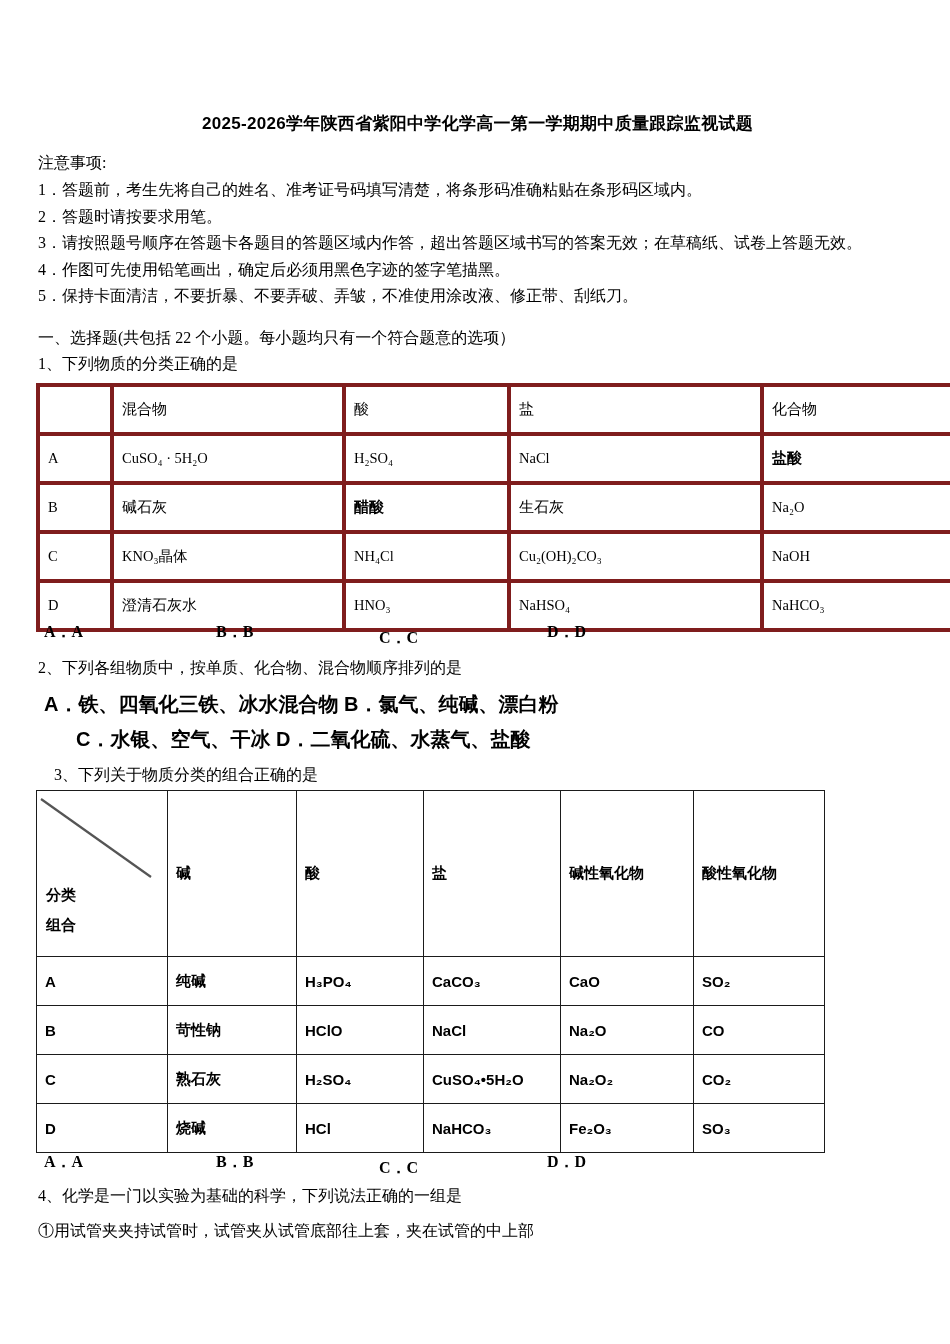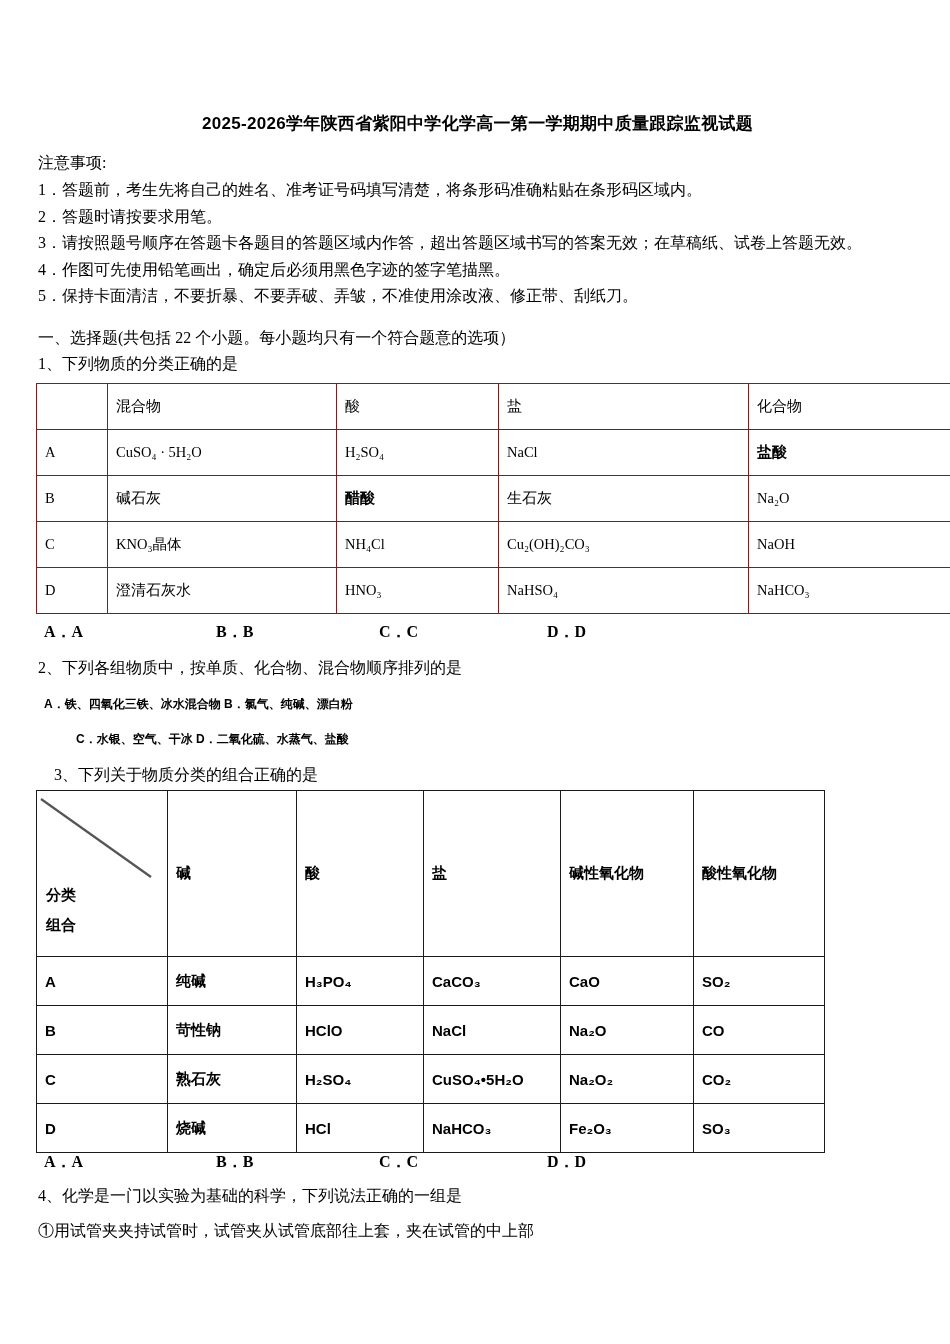--- a/index.html
+++ b/index.html
@@ -68,21 +68,21 @@
   }
 
   
   table.doc-table {
     border-collapse: collapse;
     table-layout: fixed;
     position: absolute;
     background: #fff;
   }
   table.doc-table td {
-    border: 1px solid #7f1d1d;
+    border: 4px solid #7f1d1d;
     padding: 0 8px;
     font-size: 14.5px;
     vertical-align: middle;
   }
 
   
   #table1 {
     left: 36px;
     top: 383px;
     width: 859px;
@@ -101,32 +101,32 @@
   
   .answers {
     position: absolute;
     font-size: 16px;
     font-weight: bold;
     font-family: "Liberation Serif", "DejaVu Serif", serif;
   }
   .answers span { position: absolute; white-space: nowrap; }
   .an-a { left: 0px; }
   .an-b { left: 172px; }
-  .an-c { left: 335px; }
+  .an-c { left: 335px; margin-top: 6px; }
   .an-d { left: 503px; }
 
   .q-stem {
     position: absolute;
     font-size: 16px;
     line-height: 26px;
     white-space: nowrap;
   }
   .q-opt {
     position: absolute;
-    font-size: 12px;
+    font-size: 20px;
     line-height: 26px;
     font-weight: bold;
     white-space: nowrap;
     font-family: "Liberation Sans", "DejaVu Sans", sans-serif;
   }
 
   
   #table2 {
     left: 36px;
     top: 790px;

